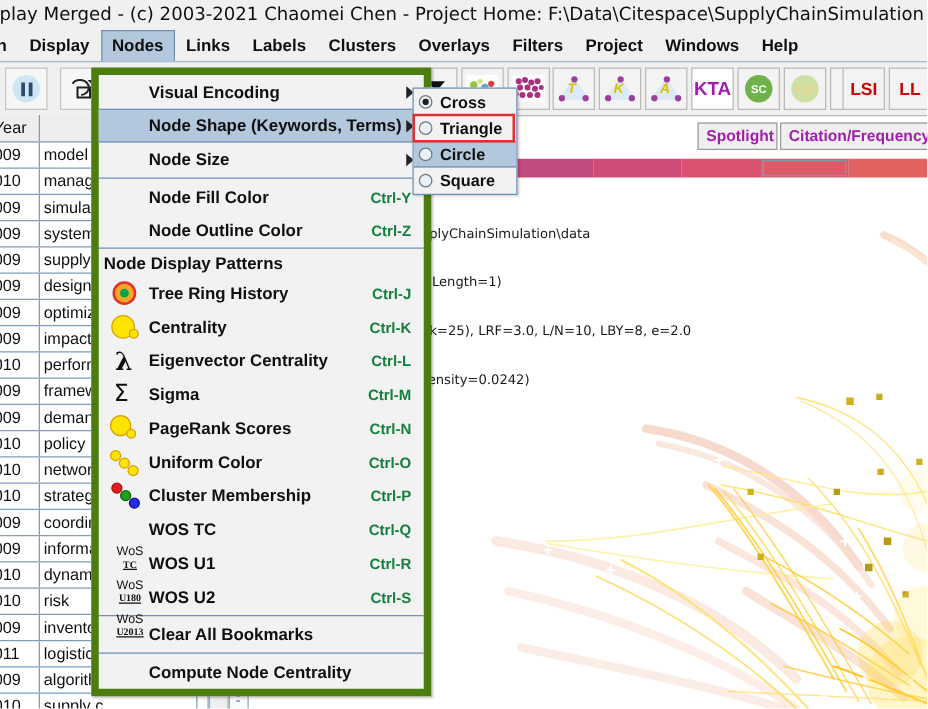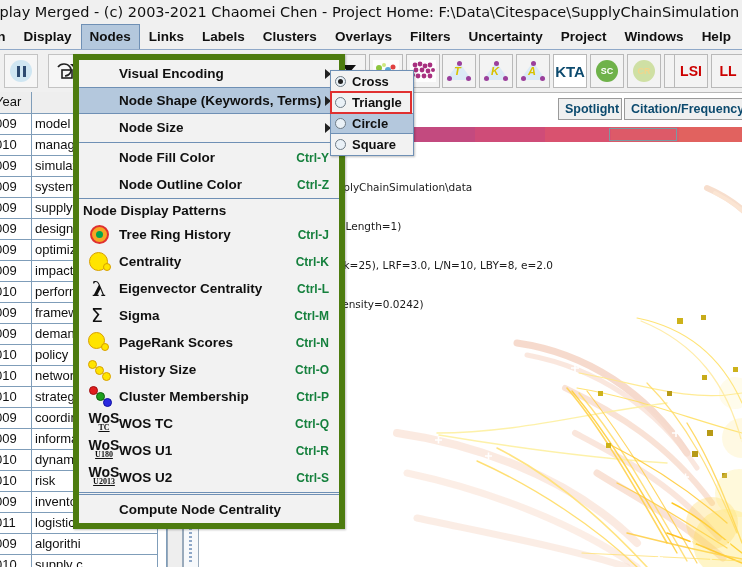--- a/index.html
+++ b/index.html
@@ -83,21 +83,21 @@
   }
   .pause-ico span { display:inline-block; width:3px; height:11px; background:#2c4a70; margin:0 1.5px;}
 
   .green-circ {
     width: 22px; height: 22px; border-radius: 50%;
     background: #6fb24a; color: #fff;
     font-size: 9px; font-weight: bold;
     display: flex; align-items: center; justify-content: center;
   }
   .green-circ.pale { background: #cfe0a4; color: #f2d58a; text-align: center; }
-  .kta { font-weight: bold; font-size: 15px; color: #0c4a6e; background:#fff; width:100%; height:100%;
+  .kta { font-weight: bold; font-size: 15px; color: #a21caf; background:#fff; width:100%; height:100%;
         display:flex;align-items:center;justify-content:center;}
   .years { font-size: 7px; color: #d04040; line-height: 9px; text-align:center; }
   .lsi { color: #cc0000; font-weight: bold; font-size: 14px; }
   .tri-ico { position: relative; width: 26px; height: 22px; }
   .tri-ico .bgtri {
     position:absolute; left:0; top:2px; width:0; height:0;
     border-left: 13px solid transparent; border-right: 13px solid transparent;
     border-bottom: 18px solid #dbeaf6;
   }
   .tri-ico .dot { position:absolute; width:5px; height:5px; border-radius:50%; background:#9b3f9b; }
@@ -107,21 +107,21 @@
   .tri-ico .lt { position:absolute; left:8px; top:5px; font-style: italic; font-weight:bold;
                  font-size:11px; color:#d9c100; }
   .cb-seg { position: absolute; top: 0; height: 15px; }
   .cb-box { position: absolute; top: 0; height: 13px; border: 1px solid #7b9aa2; box-sizing: border-box; }
 
   
   .rbtn {
     position: absolute;
     background: #f0f0f0;
     border: 1px solid #9a9a9a;
-    font-size: 12.5px; font-weight: bold; color: #0c4a6e;
+    font-size: 12.5px; font-weight: bold; color: #a21caf;
     padding: 3px 6px;
     line-height: 15px;
     box-sizing: border-box;
     white-space: nowrap;
     overflow: hidden;
   }
 
   
   .table-wrap {
     position: absolute; left: 0; top: 92px; width: 166px; height: 475px;
@@ -203,21 +203,21 @@
     position:absolute; left:2px; top:1px; width:19px; height:19px; border-radius:50%;
     background:#ffe400; border:1px solid #d8a000; box-sizing:border-box;
   }
   .ycirc-sm { position:absolute; left:16px; top:12px; width:8px; height:8px; border-radius:50%;
     background:#ffe400; border:1px solid #d8a000; box-sizing:border-box;}
   .lam { position:absolute; left:5px; top:-1px; font-size:20px; font-family:"DejaVu Serif", serif; }
   .sig { position:absolute; left:4px; top:-1px; font-size:19px; font-family:"DejaVu Sans", sans-serif; font-weight:normal;}
   .udot { position:absolute; width:9px; height:9px; border-radius:50%; background:#ffe400; border:1px solid #d8a000; box-sizing:border-box;}
   .cdot { position:absolute; width:9px; height:9px; border-radius:50%; box-sizing:border-box; }
   .wos { position:absolute; left:0; top:0; width:34px; text-align:center; }
-  .wos .w1 { font-size:14px; font-weight:bold; color:#101010; line-height:10px; display:block; }
+  .wos .w1 { font-size:10px; font-weight:normal; color:#101010; line-height:10px; display:block;margin-top:24px; }
   .wos .w2 { font-size:8px; color:#101010; line-height:9px; display:block; font-family:"Liberation Serif", serif;text-decoration:underline;}
 
   
   .submenu {
     position: absolute; left: 330px; top: 70px; width: 82px;
     background: #f2f2f2;
     border: 1px solid #6f90b5;
     box-shadow: 1px 1px 2px rgba(0,0,0,0.25);
     z-index: 60;
   }
@@ -261,21 +261,20 @@
   <div class="menubar">
     <div class="menubar-inner" id="menubar-inner">
         <div class="menu-item">on</div>
         <div class="menu-item">Display</div>
         <div class="menu-item active">Nodes</div>
         <div class="menu-item">Links</div>
         <div class="menu-item">Labels</div>
         <div class="menu-item">Clusters</div>
         <div class="menu-item">Overlays</div>
         <div class="menu-item">Filters</div>
-        <div class="menu-item">Uncertainty</div>
         <div class="menu-item">Project</div>
         <div class="menu-item">Windows</div>
         <div class="menu-item">Help</div>
       </div>
   </div>
 
   <div class="toolbar">
     <div class="tb-group" style="left:4px;">
       <div class="tb-btn plain">
         <span class="pause-ico">
@@ -639,21 +638,21 @@
           </span>
           <span>PageRank Scores</span>
           <span class="accel">Ctrl-N</span>
         </div>
         <div class="mi">
           <span class="ico">
             <span class="udot" style="left:1px;top:1px;"></span>
             <span class="udot" style="left:8px;top:7px;"></span>
             <span class="udot" style="left:15px;top:13px;"></span>
           </span>
-          <span>History Size</span>
+          <span>Uniform Color</span>
           <span class="accel">Ctrl-O</span>
         </div>
         <div class="mi">
           <span class="ico">
             <span class="cdot" style="left:2px;top:0px;background:#e01e1e;border:1px solid #a01010;"></span>
             <span class="cdot" style="left:9px;top:6px;background:#1ea01e;border:1px solid #106010;"></span>
             <span class="cdot" style="left:16px;top:12px;background:#2a2ae0;border:1px solid #1010a0;"></span>
           </span>
           <span>Cluster Membership</span>
           <span class="accel">Ctrl-P</span>
@@ -684,20 +683,23 @@
               <span class="w1">WoS</span>
               <span class="w2">U2013</span>
             </span>
           </span>
           <span>WOS U2</span>
           <span class="accel">Ctrl-S</span>
         </div>
       </div>
     <div id="menu-footer">
         <div class="mi-sep"></div>
+        <div class="mi">
+          <span>Clear All Bookmarks</span>
+        </div>
         <div class="mi-sep"></div>
         <div class="mi">
           <span>Compute Node Centrality</span>
         </div>
       </div>
   </div>
 
   <div class="submenu">
     <div id="submenu-items">
         <div class="smi">

